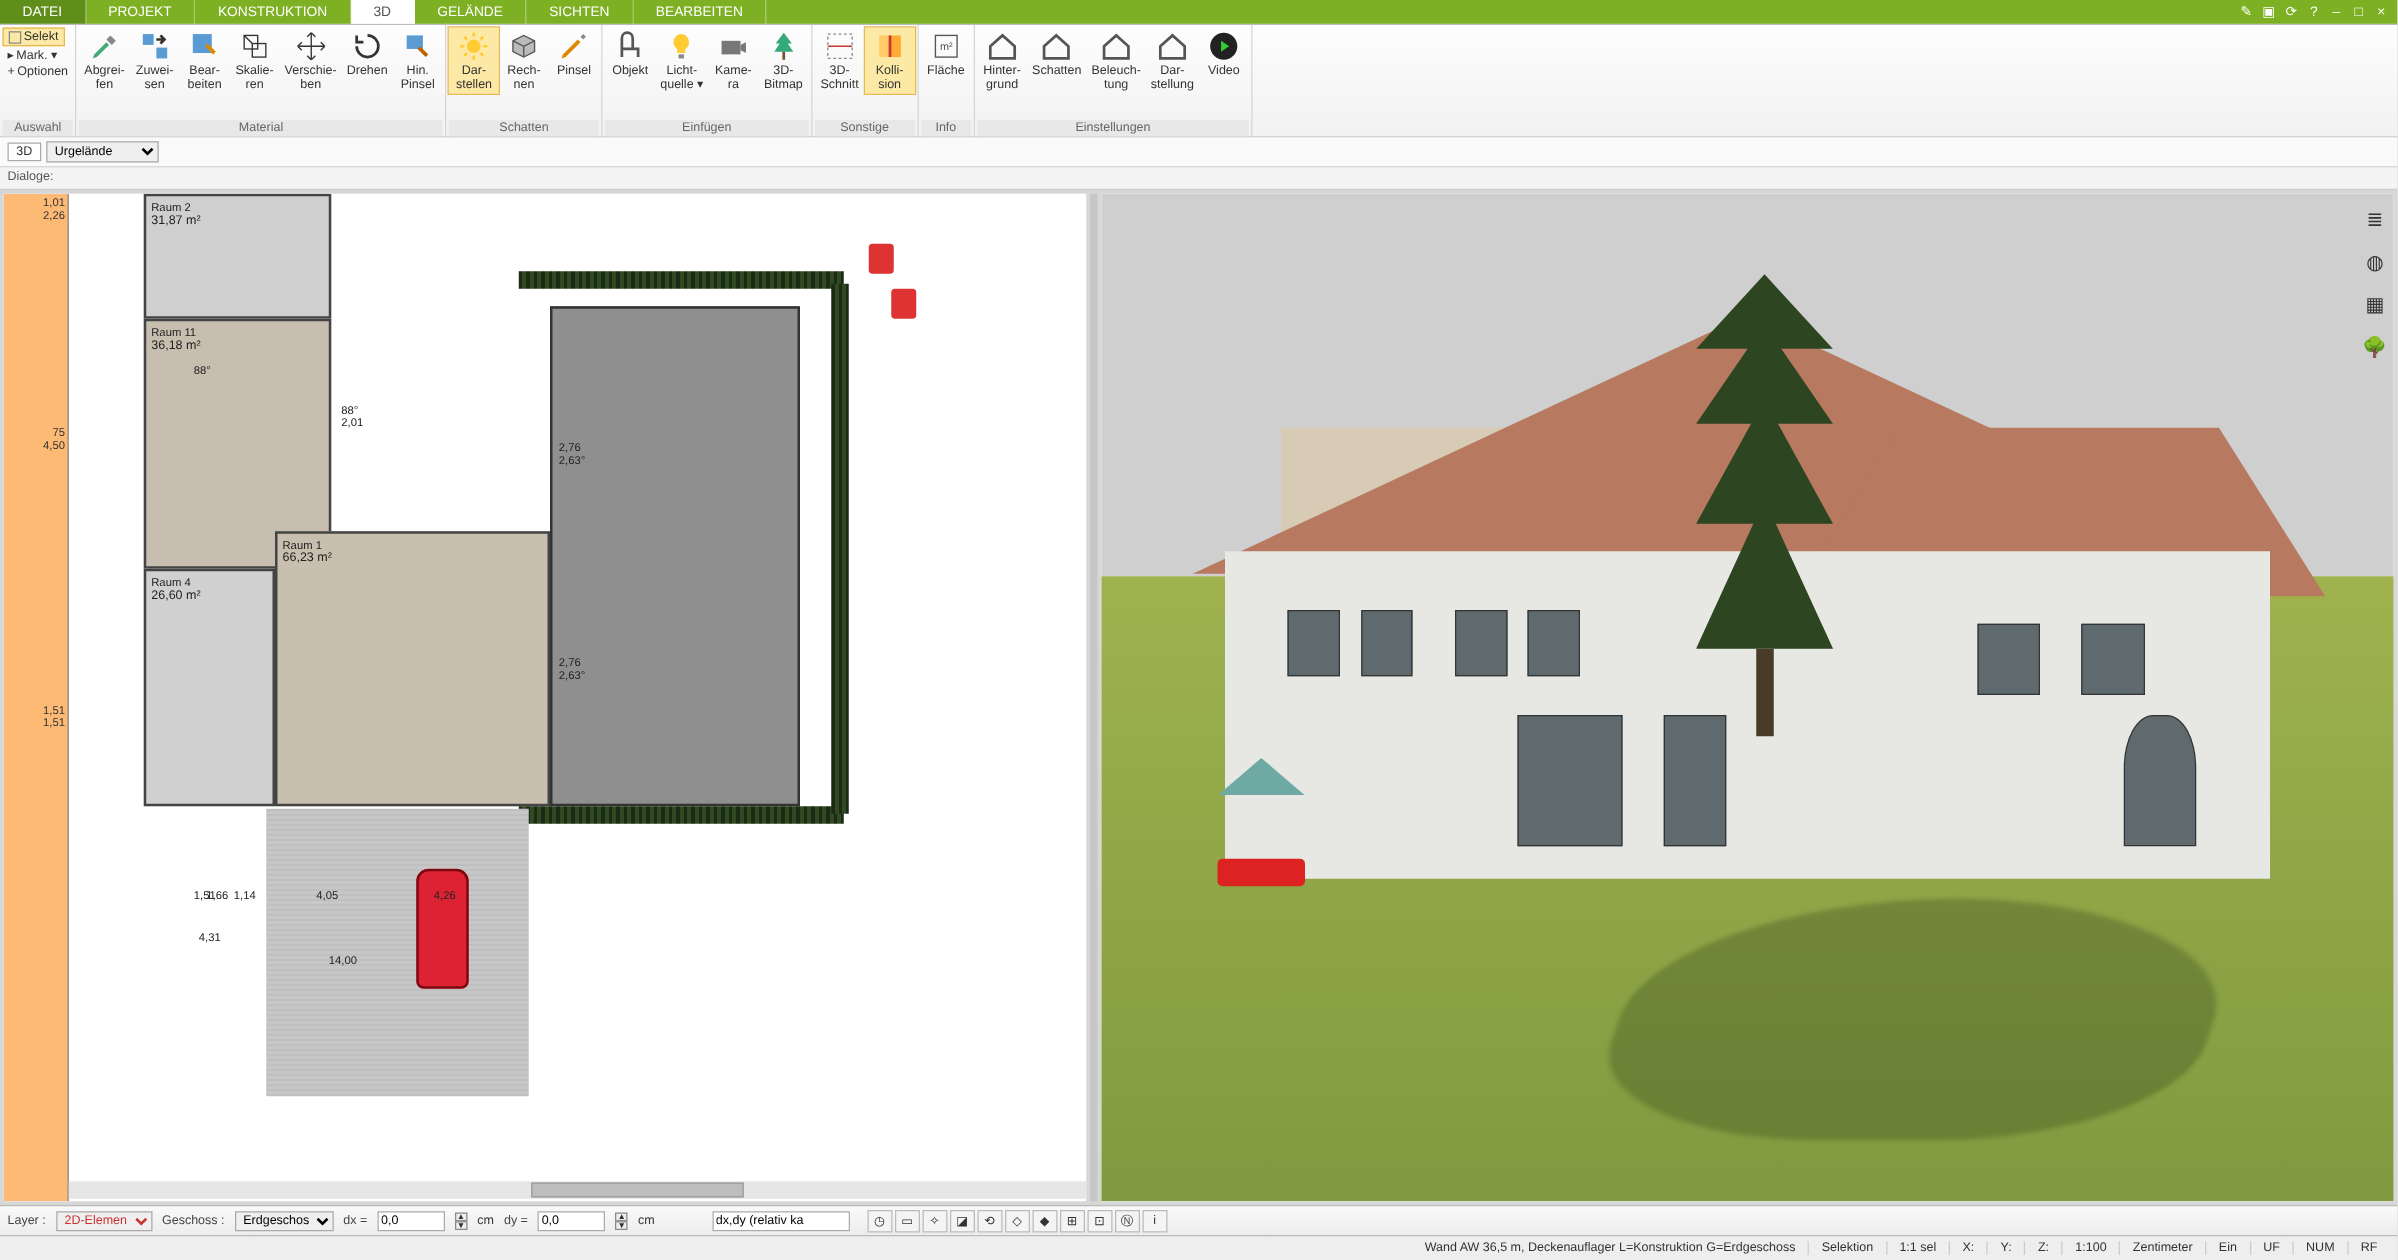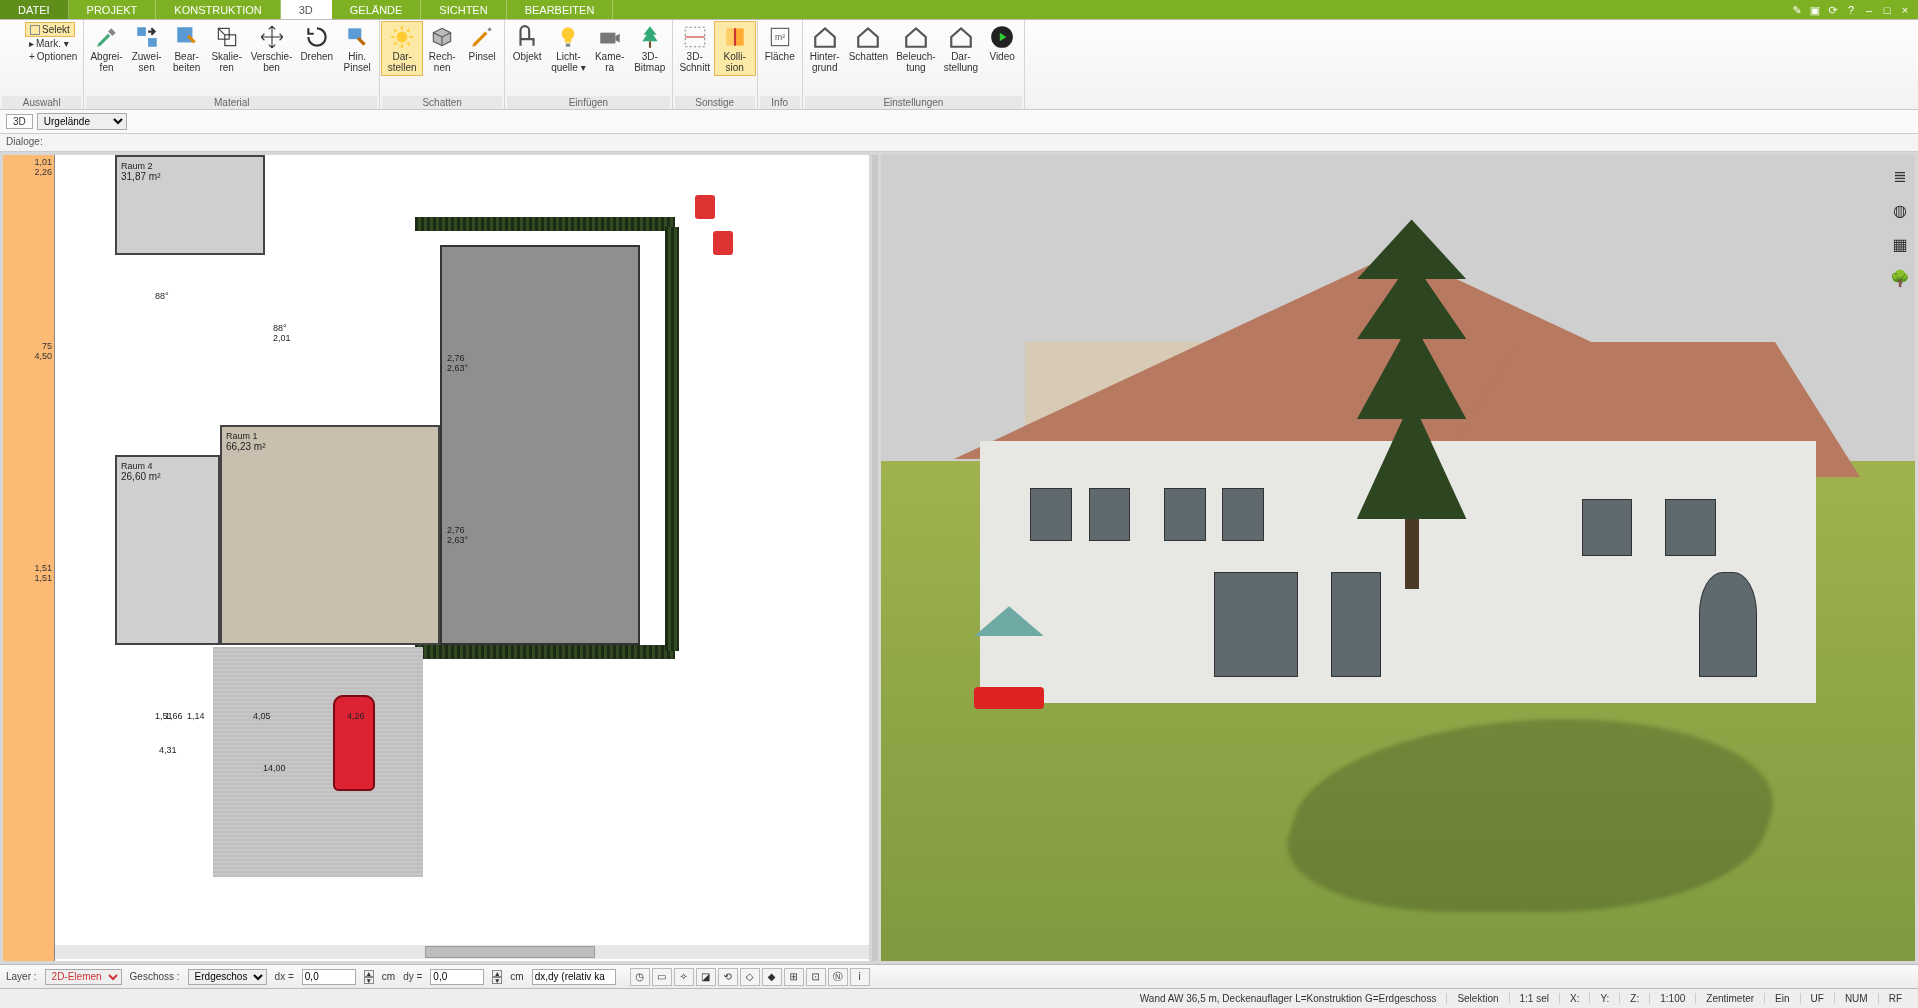--- a/index.html
+++ b/index.html
@@ -19,21 +19,21 @@
 .ribgroup { display: flex; flex-direction: column; justify-content: space-between; border-right: 1px solid #d5d5d5; padding: 2px 2px 0; }
 .ribgroup .items { display: flex; align-items: flex-start; gap: 0; }
 .ribgroup .grouplabel { font-size: 10px; color: #666; text-align: center; background: #e8e8e8; padding: 1px 0; }
 .ribbtn { display: flex; flex-direction: column; align-items: center; justify-content: flex-start; padding: 2px 4px; cursor: pointer; min-width: 40px; }
 .ribbtn.active { background: #fde9a6; outline:1px solid #e6b84f; }
 .ribbtn .ico { width: 26px; height: 26px; margin-bottom: 1px; display:flex; align-items:center; justify-content:center; }
 .ribbtn .ico svg { width: 26px; height: 26px; }
 .ribbtn .lbl { font-size: 10px; line-height: 11px; text-align: center; white-space: pre; }
 
 
-.ribgroup.small .items { flex-direction: column; gap:0;margin-left:23px; }
+.ribgroup.small .items { flex-direction: column; gap:0; }
 .smallitem { font-size:10px; padding:1px 4px; display:flex; align-items:center; gap:2px; cursor:pointer; }
 .smallitem .sq { width:10px;height:10px;border:1px solid #888;display:inline-block;}
 
 
 .levelbar { height: 24px; background: #fafafa; border-bottom: 1px solid #ccc; display:flex; align-items:center; padding:0 6px; gap:4px; }
 .levelbar .chip { background:#fff; border:1px solid #aaa; padding:1px 6px; font-size:10px; }
 .levelbar select { font-size:10px; border:1px solid #aaa; padding:1px 2px; width:90px; }
 
 
 .dialogbar { height:18px; background:#f4f4f4; border-bottom:1px solid #ccc; font-size:10px; padding:2px 6px; color:#555;}
@@ -403,20 +403,23 @@
           <div style="top: 12px;">1,01
 2,26</div>
           <div style="top: 196px;">75
 4,50</div>
           <div style="top: 418px;">1,51
 1,51</div>
         </div>
       <div class="plan-area" id="planarea">
           <div class="room" style="left: 60px; top: 0px; width: 150px; height: 100px; background: rgb(207, 207, 207);">
             <div><span class="rn">Raum 2</span><span class="ra">31,87 m²</span></div>
+          </div>
+          <div class="room" style="left: 60px; top: 100px; width: 150px; height: 200px; background: rgb(199, 190, 176);">
+            <div><span class="rn">Raum 11</span><span class="ra">36,18 m²</span></div>
           </div>
           <div class="room" style="left: 60px; top: 300px; width: 105px; height: 190px; background: rgb(208, 208, 208);">
             <div><span class="rn">Raum 4</span><span class="ra">26,60 m²</span></div>
           </div>
           <div class="room" style="left: 165px; top: 270px; width: 220px; height: 220px; background: rgb(200, 191, 174);">
             <div><span class="rn">Raum 1</span><span class="ra">66,23 m²</span></div>
           </div>
           <div class="terrace" style="left: 385px; top: 90px; width: 200px; height: 400px;"></div>
           <div class="bush" style="left: 360px; top: 62px; width: 260px;"></div>
           <div class="bush" style="left: 360px; top: 490px; width: 260px;"></div>
@@ -503,21 +506,21 @@
   <span>cm</span>
 
   <label>dy =</label>
   <input class="num" value="0,0" style="">
   <span class="spin">
       <b>▴</b>
       <b>▾</b>
     </span>
   <span>cm</span>
 
-  <input style="width: 84px;" value="dx,dy (relativ ka">
+  <input style="width: 110px; margin-left: 38px;" value="dx,dy (relativ ka">
 
   <div class="iconrow" id="bottomicons">
       <span>◷</span>
       <span>▭</span>
       <span>✧</span>
       <span>◪</span>
       <span>⟲</span>
       <span>◇</span>
       <span>◆</span>
       <span>⊞</span>

